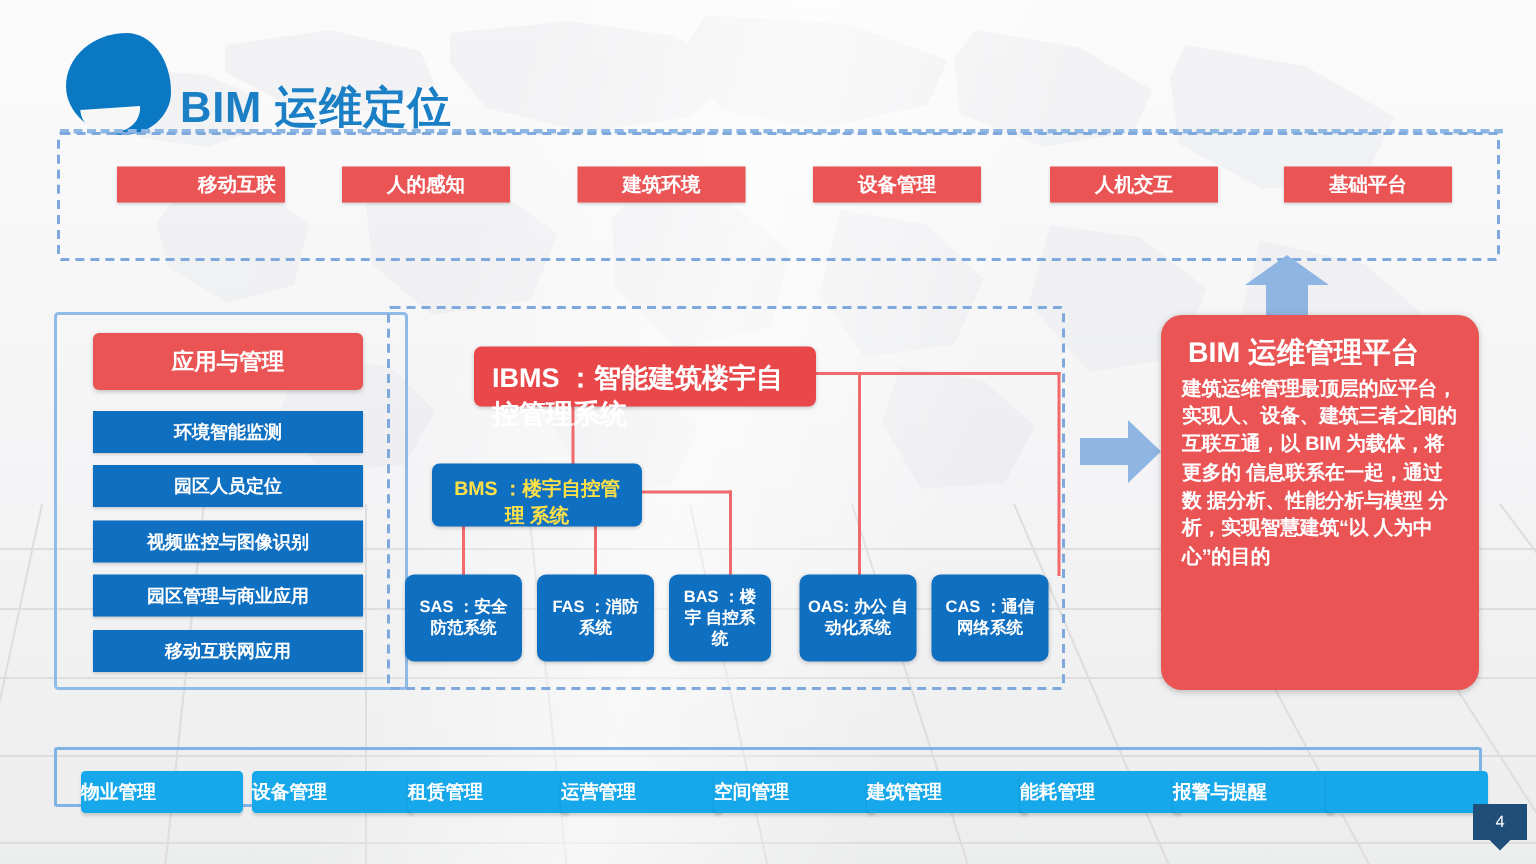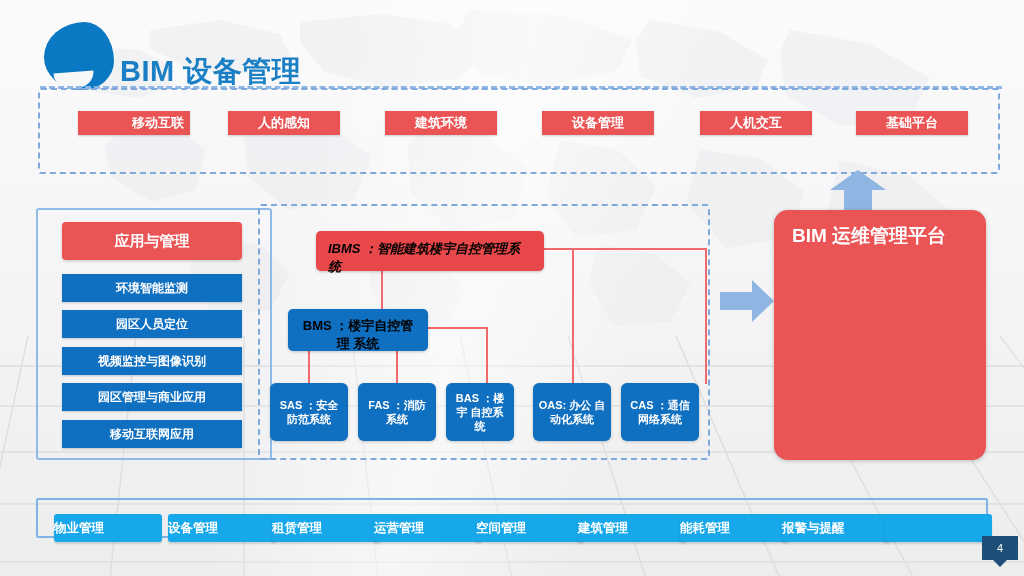--- a/index.html
+++ b/index.html
@@ -84,31 +84,30 @@
     background:#ea5455;
     color:#fff; font-weight:bold; font-size:15px;
     display:flex; align-items:center; justify-content:center;
     border-radius:4px;
     box-shadow: 0 1px 3px rgba(0,0,0,.2);
   }
 
   .node-red {
     position:absolute;
     background:#e9484b;
-    color:#000000; font-weight:bold; font-size:13px;
+    color:#ffffff; font-weight:bold; font-size:18px;
     border-radius:5px;
     padding:9px 12px;
     line-height:1.35;
     box-shadow:0 1px 3px rgba(0,0,0,.2);
-    font-style:italic;
   }
   .node-blue {
     position:absolute;
     background:#0f6fc0;
-    color:#000000; font-weight:bold; font-size:13px;
+    color:#fde047; font-weight:bold; font-size:13px;
     border-radius:5px;
     padding:8px 10px;
     line-height:1.35;
     text-align:center;
     box-shadow:0 1px 3px rgba(0,0,0,.2);
   }
   .leaf {
     position:absolute;
     background:#0f6fc0;
     color:#fff; font-weight:bold; font-size:11px;
@@ -213,21 +212,21 @@
       <line x1="876" y1="0" x2="996" y2="280"></line>
       <line x1="984" y1="0" x2="1134" y2="280"></line>
       <line x1="1092" y1="0" x2="1272" y2="280"></line>
       <line x1="1200" y1="0" x2="1410" y2="280"></line>
     </g>
   </svg>
   <div class="bg-sheen"></div>
 
   <div class="logo-blob"></div>
   <div class="logo-notch"></div>
-  <div class="slide-title">BIM 设备管理</div>
+  <div class="slide-title">BIM 运维定位</div>
   <div class="title-rule"></div>
 
   <div class="dashed-box" style="left:38px; top:88px; width:962px; height:86px;"></div>
 
   <div class="red-chip" style="left:78px; top:111px; width:112px; height:24px;padding-left:48px;">
     <span>移动互联</span>
   </div>
   <div class="red-chip" style="left:228px; top:111px; width:112px; height:24px;">
     <span>人的感知</span>
   </div>
@@ -304,20 +303,21 @@
   <div class="leaf" style="left:621px; top:383px; width:78px; height:58px;">
     <span>CAS ：通信 网络系统</span>
   </div>
 
   <svg class="arrow-svg" style="left:718px; top:278px; width:58px; height:46px;" viewBox="0 0 58 46">
     <polygon points="2,14 34,14 34,2 56,23 34,44 34,32 2,32" fill="#8fb6e2"></polygon>
   </svg>
 
   <div class="panel-red" style="left:774px; top:210px; width:212px; height:250px;border-radius:14px;">
     <div class="panel-title">BIM 运维管理平台</div>
+    <div class="panel-body">建筑运维管理最顶层的应平台，实现人、设备、建筑三者之间的互联互通，以 BIM 为载体，将更多的 信息联系在一起，通过数 据分析、性能分析与模型 分析，实现智慧建筑“以 人为中心”的目的</div>
   </div>
 
   <div class="bottom-frame"></div>
 
   <div class="bottom-chip" style="left:54px; top:514px; width:108px; height:28px;">
     <span>物业管理</span>
   </div>
   <div class="bottom-chip" style="left:168px; top:514px; width:108px; height:28px;">
     <span>设备管理</span>
   </div>

